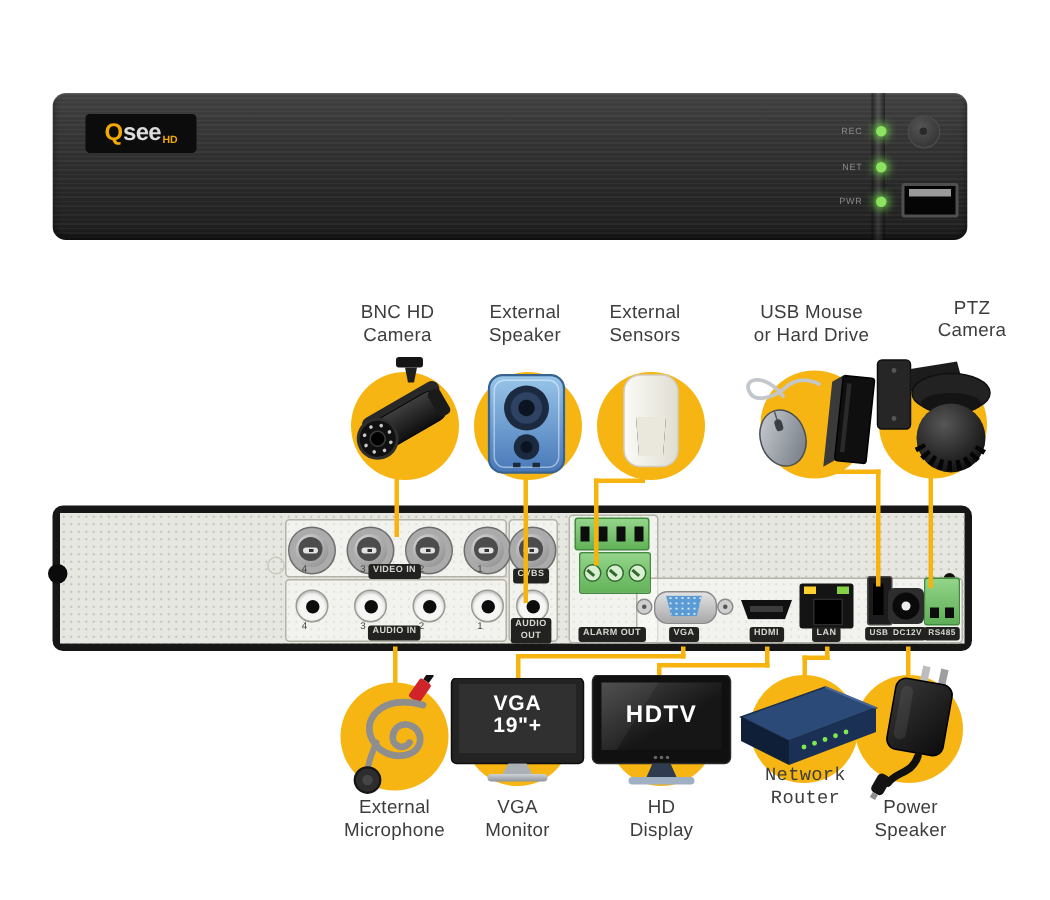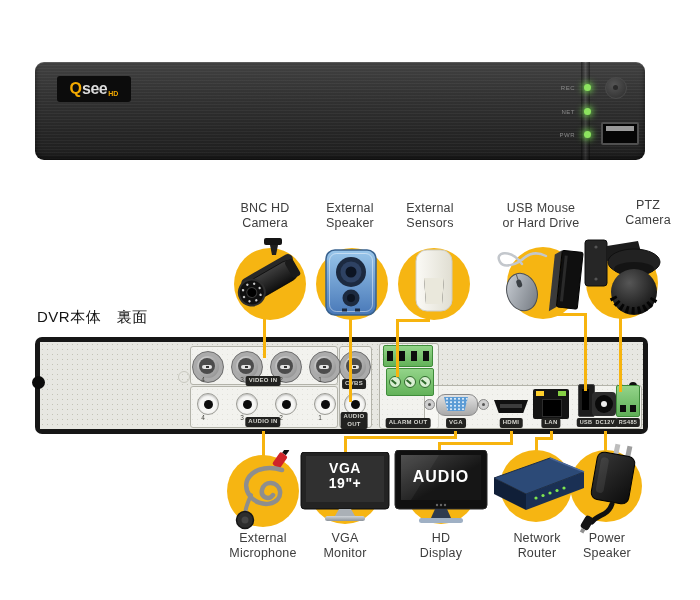--- a/index.html
+++ b/index.html
@@ -84,21 +84,20 @@
   .tscrew span:after{content:"";position:absolute;left:1px;top:4px;width:6px;height:1.5px;background:#2f6b2b;transform:rotate(40deg);}
   .ring-faint{border:1.5px solid #c9c9c0;border-radius:50%;z-index:2;}
   .screen-text{z-index:6;color:#fff;font-weight:bold;text-align:center;transform:translateX(-50%);
                white-space:pre-line;letter-spacing:.5px;}
 </style>
 </head>
 <body>
 
 <div id="stage">
 
-  <div class="abs hdg" style="left:37px;top:308px;">DVR本体　裏面</div>
 
   <div class="abs fpanel">
     <div class="abs logo">
       <span class="q">Q</span>
         <span class="see">see</span>
         <span class="hd">HD</span>
     </div>
     <div class="abs fstrip"></div>
     <div class="abs fled-label" style="left:496px;top:23px;">REC</div>
     <div class="abs fled-label" style="left:496px;top:47px;">NET</div>
@@ -378,21 +377,21 @@
       </defs>
     <rect x="2" y="0" width="92" height="59" rx="4" fill="#101010" stroke="#2a2a2a"></rect>
     <rect x="8" y="5" width="80" height="45" fill="url(#hg)"></rect>
     <polygon points="8,5 46,5 18,50 8,50" fill="rgba(255,255,255,0.05)"></polygon>
     <circle cx="44" cy="55" r="1.2" fill="#666"></circle>
       <circle cx="48" cy="55" r="1.2" fill="#666"></circle>
       <circle cx="52" cy="55" r="1.2" fill="#666"></circle>
     <polygon points="42,59 54,59 58,68 38,68" fill="#2f3b4e"></polygon>
     <rect x="26" y="68" width="44" height="5" rx="2.5" fill="#9fb0c4"></rect>
   </svg>
-  <div class="abs screen-text" style="left:441px;top:468px;font-size:16px;letter-spacing:1px;">AUDIO</div>
+  <div class="abs screen-text" style="left:441px;top:468px;font-size:16px;letter-spacing:1px;">HDTV</div>
 
   <svg class="abs icon" style="left:486px;top:448px;" width="102" height="74" viewBox="0 0 102 74">
     <polygon points="8,30 64,10 98,24 40,46" fill="#2c4a77" stroke="#1b2c49" stroke-width="1"></polygon>
     <polygon points="8,30 40,46 40,62 8,46" fill="#101f38"></polygon>
     <polygon points="40,46 98,24 98,40 40,62" fill="#1a3054"></polygon>
     <g fill="#7fe84f">
         <circle cx="50" cy="50" r="1.6"></circle>
         <circle cx="57" cy="47.5" r="1.6"></circle>
         <circle cx="64" cy="45" r="1.6"></circle>
         <circle cx="71" cy="42.5" r="1.6"></circle>
@@ -431,18 +430,18 @@
 or Hard Drive</div>
   <div class="abs dev-label" style="left:622px;top:198px;margin-left:26px;">PTZ
 Camera</div>
 
   <div class="abs dev-label" style="left:263px;top:531px;">External
 Microphone</div>
   <div class="abs dev-label" style="left:345px;top:531px;">VGA
 Monitor</div>
   <div class="abs dev-label" style="left:441px;top:531px;">HD
 Display</div>
-  <div class="abs dev-label" style="left:537px;top:531px;">Network
+  <div class="abs dev-label" style="left:537px;top:510px;font-family:Liberation Mono, monospace;">Network
 Router</div>
   <div class="abs dev-label" style="left:607px;top:531px;">Power
 Speaker</div>
 
 </div>
 
 </body></html>

